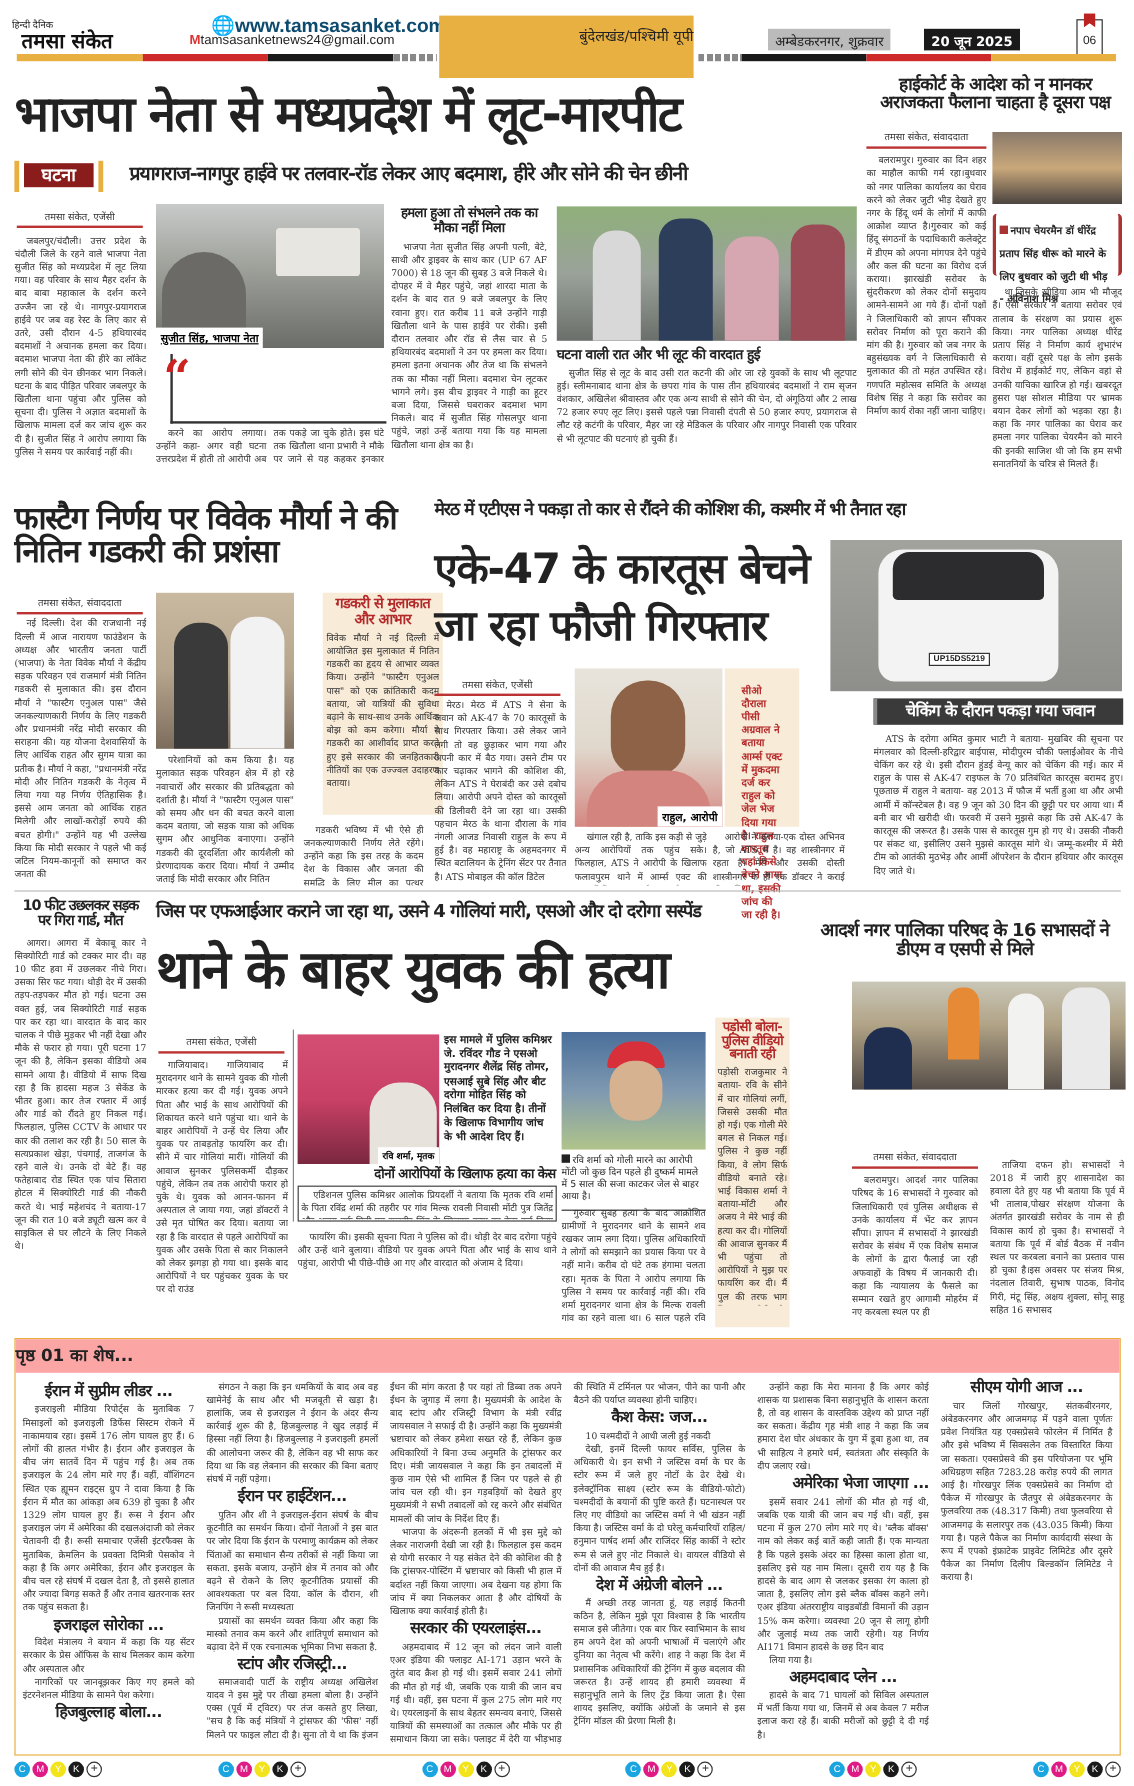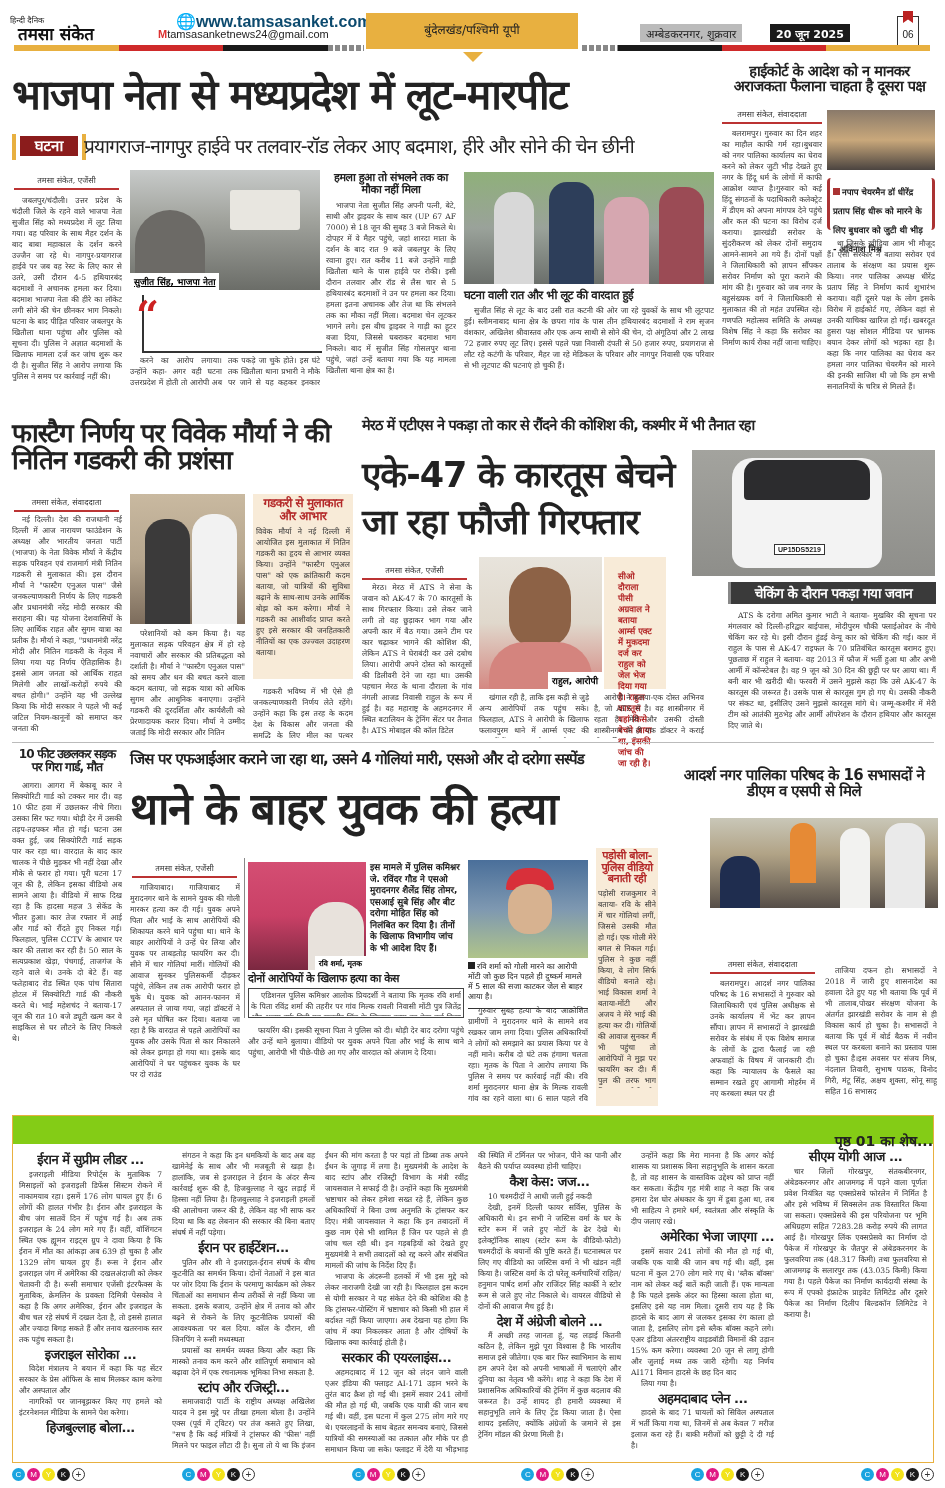--- a/index.html
+++ b/index.html
@@ -22,21 +22,21 @@
 
 <div class="abs" style="left:0;top:0;width:945px;height:52px">
   <div class="abs sans" style="left:10px;top:14px;font-size:8px;color:#222">हिन्दी दैनिक</div>
   <div class="abs" style="left:18px;top:22px;font-size:17px;font-weight:bold;font-family:'DejaVu Sans',sans-serif;color:#111">तमसा संकेत</div>
   <div class="abs sans" style="left:176px;top:12px;font-size:16px;font-weight:bold;color:#0c4a6e">
     <span>🌐</span><span>www.tamsasanket.com</span>
   </div>
   <div class="abs sans" style="left:158px;top:28px;font-size:11px;color:#222">
     <span style="font-weight:bold;color:#d33">M</span><span>tamsasanketnews24@gmail.com</span>
   </div>
-  <div class="abs" style="left:366px;top:13px;width:212px;height:36px;background:#e8b040;text-align:center;padding-top:8px;font-family:'DejaVu Sans',sans-serif;font-size:12px;color:#222">
+  <div class="abs" style="left:366px;top:13px;width:212px;height:52px;background:#e8b040;text-align:right;padding-top:8px;font-family:'DejaVu Sans',sans-serif;font-size:12px;color:#222">
     <span>बुंदेलखंड/पश्चिमी यूपी</span>
   </div>
   <div class="abs" style="left:463px;top:52px;width:0;height:0;border-left:10px solid transparent;border-right:10px solid transparent;border-top:10px solid #e8b040"></div>
   <div class="abs" style="left:640px;top:24px;height:18px;background:#bbb;padding:2px 6px;font-size:11px;font-family:'DejaVu Sans',sans-serif;color:#222">अम्बेडकरनगर, शुक्रवार</div>
   <div class="abs" style="left:770px;top:24px;height:18px;background:#1a1a1a;padding:2px 6px;font-size:11px;font-family:'DejaVu Sans',sans-serif;color:#fff;font-weight:bold">20 जून 2025</div>
   <div class="abs" style="left:897px;top:16px;width:22px;height:30px;border:1.5px solid #333;text-align:center;padding-top:12px;font-size:10px;font-family:'Liberation Sans',sans-serif">
     <span style="position:absolute;left:5px;top:-6px;width:10px;height:12px;background:#b22;clip-path:polygon(0 0,100% 0,100% 100%,50% 70%,0 100%)"></span>
     <span>06</span>
   </div>
 
@@ -51,21 +51,21 @@
       <div style="flex:1;background:#1a1a1a"></div>
       <div style="flex:1;background:#cf2a2a"></div>
       <div style="flex:1;background:#e8b040"></div>
   </div>
 </div>
 
 <div class="abs head" style="left:12px;top:74px;width:700px;font-size:41px;white-space:nowrap;letter-spacing:-1.5px">भाजपा नेता से मध्यप्रदेश में लूट-मारपीट</div>
 <div class="abs" style="left:12px;top:134px;width:74px;height:26px;background:#fff;border-left:4px solid #e8b040;border-right:4px solid #e8b040;padding:2px 4px">
   <div style="background:#8b1c1c;color:#fff;text-align:center;font-family:'DejaVu Sans',sans-serif;font-weight:bold;font-size:15px;line-height:20px">घटना</div>
 </div>
-<div class="abs head" style="left:84px;top:137px;width:620px;font-size:19px;white-space:nowrap;font-weight:normal;letter-spacing:-0.8px">प्रयागराज-नागपुर हाईवे पर तलवार-रॉड लेकर आए बदमाश, हीरे और सोने की चेन छीनी</div>
+<div class="abs head" style="left:108px;top:137px;width:620px;font-size:16px;white-space:nowrap;font-weight:bold;letter-spacing:-0.8px">प्रयागराज-नागपुर हाईवे पर तलवार-रॉड लेकर आए बदमाश, हीरे और सोने की चेन छीनी</div>
 
 <div class="abs byline" style="left:14px;top:174px;width:105px">तमसा संकेत, एजेंसी</div>
 <div class="abs body-text" style="left:12px;top:195px;width:110px;height:190px">
     <p>जबलपुर/चंदौली। उत्तर प्रदेश के चंदौली जिले के रहने वाले भाजपा नेता सुजीत सिंह को मध्यप्रदेश में लूट लिया गया। वह परिवार के साथ मैहर दर्शन के बाद बाबा महाकाल के दर्शन करने उज्जैन जा रहे थे। नागपुर-प्रयागराज हाईवे पर जब वह रेस्ट के लिए कार से उतरे, उसी दौरान 4-5 हथियारबंद बदमाशों ने अचानक हमला कर दिया। बदमाश भाजपा नेता की हीरे का लॉकेट लगी सोने की चेन छीनकर भाग निकले। घटना के बाद पीड़ित परिवार जबलपुर के खितौला थाना पहुंचा और पुलिस को सूचना दी। पुलिस ने अज्ञात बदमाशों के खिलाफ मामला दर्ज कर जांच शुरू कर दी है। सुजीत सिंह ने आरोप लगाया कि पुलिस ने समय पर कार्रवाई नहीं की।</p>
   </div>
 
 <div class="abs photo" style="left:130px;top:170px;width:190px;height:120px;background:linear-gradient(180deg,#c7cac9 0%,#a2a49e 40%,#6b6d68 100%)">
   <div style="position:absolute;left:100px;top:20px;width:70px;height:40px;background:#e8e6e0;border-radius:3px"></div>
   <div style="position:absolute;left:5px;top:40px;width:70px;height:80px;background:#6c6a66;border-radius:35px 35px 5px 5px"></div>
   <div class="abs cap" style="left:0;bottom:0;text-decoration:underline">सुजीत सिंह, भाजपा नेता</div>
@@ -111,21 +111,21 @@
 <div class="abs body-text" style="left:12px;top:514px;width:110px;height:225px">
     <p>नई दिल्ली। देश की राजधानी नई दिल्ली में आज नारायण फाउंडेशन के अध्यक्ष और भारतीय जनता पार्टी (भाजपा) के नेता विवेक मौर्या ने केंद्रीय सड़क परिवहन एवं राजमार्ग मंत्री नितिन गडकरी से मुलाकात की। इस दौरान मौर्या ने "फास्टैग एनुअल पास" जैसे जनकल्याणकारी निर्णय के लिए गडकरी और प्रधानमंत्री नरेंद्र मोदी सरकार की सराहना की। यह योजना देशवासियों के लिए आर्थिक राहत और सुगम यात्रा का प्रतीक है। मौर्या ने कहा, "प्रधानमंत्री नरेंद्र मोदी और नितिन गडकरी के नेतृत्व में लिया गया यह निर्णय ऐतिहासिक है। इससे आम जनता को आर्थिक राहत मिलेगी और लाखों-करोड़ों रुपये की बचत होगी।" उन्होंने यह भी उल्लेख किया कि मोदी सरकार ने पहले भी कई जटिल नियम-कानूनों को समाप्त कर जनता की</p>
   </div>
 <div class="abs photo" style="left:130px;top:494px;width:115px;height:130px;background:linear-gradient(180deg,#c9b9a0 0%,#b6a68e 50%,#7c6c5c 100%)">
   <div style="position:absolute;left:15px;top:25px;width:45px;height:105px;background:#3b3a3a;border-radius:20px 20px 0 0"></div>
   <div style="position:absolute;left:62px;top:20px;width:45px;height:110px;background:#f2f2f2;border-radius:20px 20px 0 0"></div>
 </div>
 <div class="abs body-text" style="left:130px;top:628px;width:115px;height:110px">
     <p>परेशानियों को कम किया है। यह मुलाकात सड़क परिवहन क्षेत्र में हो रहे नवाचारों और सरकार की प्रतिबद्धता को दर्शाती है। मौर्या ने "फास्टैग एनुअल पास" को समय और धन की बचत करने वाला कदम बताया, जो सड़क यात्रा को अधिक सुगम और आधुनिक बनाएगा। उन्होंने गडकरी की दूरदर्शिता और कार्यशैली को प्रेरणादायक करार दिया। मौर्या ने उम्मीद जताई कि मोदी सरकार और नितिन</p>
   </div>
-<div class="abs sidebox" style="left:253px;top:494px;width:100px;height:185px;padding:3px">
+<div class="abs sidebox" style="left:269px;top:494px;width:100px;height:185px;padding:3px">
   <div class="head" style="color:#b42a2a;font-size:12px;text-align:center">गडकरी से मुलाकात और आभार</div>
   <div class="body-text" style="margin-top:4px;height:145px">विवेक मौर्या ने नई दिल्ली में आयोजित इस मुलाकात में नितिन गडकरी का हृदय से आभार व्यक्त किया। उन्होंने "फास्टैग एनुअल पास" को एक क्रांतिकारी कदम बताया, जो यात्रियों की सुविधा बढ़ाने के साथ-साथ उनके आर्थिक बोझ को कम करेगा। मौर्या ने गडकरी का आशीर्वाद प्राप्त करते हुए इसे सरकार की जनहितकारी नीतियों का एक उज्ज्वल उदाहरण बताया।</div>
 </div>
 <div class="abs body-text" style="left:253px;top:686px;width:100px;height:52px">
     <p>गडकरी भविष्य में भी ऐसे ही जनकल्याणकारी निर्णय लेते रहेंगे। उन्होंने कहा कि इस तरह के कदम देश के विकास और जनता की समृद्धि के लिए मील का पत्थर साबित होंगे।</p>
   </div>
 
 <div class="abs head" style="left:362px;top:418px;width:580px;font-size:14.5px;white-space:nowrap;letter-spacing:-0.8px">मेरठ में एटीएस ने पकड़ा तो कार से रौंदने की कोशिश की, कश्मीर में भी तैनात रहा</div>
 <div class="abs head" style="left:362px;top:452px;width:330px;font-size:35px;line-height:47px;letter-spacing:-1px">एके-47 के कारतूस बेचने जा रहा फौजी गिरफ्तार</div>
 <div class="abs byline" style="left:362px;top:564px;width:105px">तमसा संकेत, एजेंसी</div>
@@ -170,21 +170,21 @@
 <div class="abs byline" style="left:132px;top:862px;width:105px">तमसा संकेत, एजेंसी</div>
 <div class="abs body-text" style="left:130px;top:882px;width:110px;height:222px">
     <p>गाजियाबाद। गाजियाबाद में मुरादनगर थाने के सामने युवक की गोली मारकर हत्या कर दी गई। युवक अपने पिता और भाई के साथ आरोपियों की शिकायत करने थाने पहुंचा था। थाने के बाहर आरोपियों ने उन्हें घेर लिया और युवक पर ताबड़तोड़ फायरिंग कर दी। सीने में चार गोलियां मारीं। गोलियों की आवाज सुनकर पुलिसकर्मी दौड़कर पहुंचे, लेकिन तब तक आरोपी फरार हो चुके थे। युवक को आनन-फानन में अस्पताल ले जाया गया, जहां डॉक्टरों ने उसे मृत घोषित कर दिया। बताया जा रहा है कि वारदात से पहले आरोपियों का युवक और उसके पिता से कार निकालने को लेकर झगड़ा हो गया था। इसके बाद आरोपियों ने घर पहुंचकर युवक के घर पर दो राउंड</p>
   </div>
 <div class="abs vrule" style="left:244px;top:858px;height:160px"></div>
 <div class="abs photo" style="left:248px;top:862px;width:118px;height:108px;background:linear-gradient(180deg,#d44e73 0%,#c94066 50%,#7a2840 100%)">
   <div style="position:absolute;left:60px;top:40px;width:56px;height:68px;background:#e8e2dc;border-radius:25px 25px 0 0"></div>
   <div class="abs cap" style="right:0;bottom:0;font-size:7.5px">रवि शर्मा, मृतक</div>
 </div>
 <div class="abs" style="left:370px;top:862px;width:92px;font-size:8.8px;line-height:11.5px;font-family:'DejaVu Sans',sans-serif;font-weight:bold;color:#222">इस मामले में पुलिस कमिश्नर जे. रविंदर गौड ने एसओ मुरादनगर शैलेंद्र सिंह तोमर, एसआई सुबे सिंह और बीट दरोगा मोहित सिंह को निलंबित कर दिया है। तीनों के खिलाफ विभागीय जांच के भी आदेश दिए हैं।</div>
-<div class="abs head" style="left:248px;top:973px;width:215px;font-size:11px;white-space:nowrap;text-align:left">दोनों आरोपियों के खिलाफ हत्या का केस</div>
+<div class="abs head" style="left:248px;top:973px;width:215px;font-size:11px;white-space:nowrap;text-align:right">दोनों आरोपियों के खिलाफ हत्या का केस</div>
 <div class="abs" style="left:248px;top:988px;width:216px;height:30px;border:1px solid #444"></div>
 <div class="abs body-text" style="left:251px;top:990px;width:210px;height:26px">
     <p>एडिशनल पुलिस कमिश्नर आलोक प्रियदर्शी ने बताया कि मृतक रवि शर्मा के पिता रविंद्र शर्मा की तहरीर पर गांव मिल्क रावली निवासी मोंटी पुत्र जितेंद्र और अजय उर्फ मिनी पुत्र राजवीर सिंह के खिलाफ हत्या का केस दर्ज किया गया है। रवि शर्मा की 9 साल की बेटी है। आरोपी मोंटी गांव में 9 साल की सजा काटकर जेल से बाहर आया है। दोनों आरोपी घर से फरार हो गए हैं। पुलिस दोनों की तलाश में दबिश दे रही है।</p>
   </div>
 <div class="abs body-text" style="left:248px;top:1025px;width:216px;height:80px">
     <p>फायरिंग की। इसकी सूचना पिता ने पुलिस को दी। थोड़ी देर बाद दरोगा पहुंचे और उन्हें थाने बुलाया। वीडियो पर युवक अपने पिता और भाई के साथ थाने पहुंचा, आरोपी भी पीछे-पीछे आ गए और वारदात को अंजाम दे दिया।</p>
   </div>
 
 <div class="abs photo" style="left:468px;top:860px;width:120px;height:98px;background:linear-gradient(180deg,#4a6f9a 0%,#7e98b1 50%,#b0c48a 100%)">
   <div style="position:absolute;left:38px;top:8px;width:48px;height:22px;background:#d8303a;border-radius:24px 24px 2px 2px"></div>
@@ -211,21 +211,21 @@
 </div>
 <div class="abs byline" style="left:710px;top:958px;width:105px">तमसा संकेत, संवाददाता</div>
 <div class="abs body-text" style="left:710px;top:978px;width:105px;height:127px">
     <p>बलरामपुर। आदर्श नगर पालिका परिषद के 16 सभासदों ने गुरुवार को जिलाधिकारी एवं पुलिस अधीक्षक से उनके कार्यालय में भेंट कर ज्ञापन सौंपा। ज्ञापन में सभासदों ने झारखंडी सरोवर के संबंध में एक विशेष समाज के लोगों के द्वारा फैलाई जा रही अफवाहों के विषय में जानकारी दी।कहा कि न्यायालय के फैसले का सम्मान रखते हुए आगामी मोहर्रम में नए करबला स्थल पर ही</p>
   </div>
 <div class="abs body-text" style="left:825px;top:965px;width:112px;height:140px">
     <p>ताजिया दफन हो। सभासदों ने 2018 में जारी हुए शासनादेश का हवाला देते हुए यह भी बताया कि पूर्व में भी तालाब,पोखर संरक्षण योजना के अंतर्गत झारखंडी सरोवर के नाम से ही विकास कार्य हो चुका है। सभासदों ने बताया कि पूर्व में बोर्ड बैठक में नवीन स्थल पर करबला बनाने का प्रस्ताव पास हो चुका है।इस अवसर पर संजय मिश्र, नंदलाल तिवारी, सुभाष पाठक, विनोद गिरी, मंटू सिंह, अक्षय शुक्ला, सोनू साहू सहित 16 सभासद</p>
   </div>
 
 <div class="abs" style="left:12px;top:1115px;width:922px;height:348px;border:1.5px solid #e8b040">
-  <div style="height:28px;background:#84cc16;text-align:right;padding-top:15px">
+  <div style="height:28px;background:#fca5a5;text-align:left;padding-top:3px">
     <span style="font-size:14px;font-weight:bold;font-family:'DejaVu Sans',sans-serif;color:#222">पृष्ठ 01 का शेष...</span>
   </div>
   <div id="continued-cols" style="column-count:6;column-gap:10px;padding:6px 6px;height:318px;column-fill:auto">
       <div class="head" style="font-size: 13px; text-align: center; margin: 3px 0px 2px; break-inside: avoid; letter-spacing: -0.5px;">ईरान में सुप्रीम लीडर ...</div>
       <div class="body-text" style="text-indent: 10px; overflow: visible;">इजराइली मीडिया रिपोर्ट्स के मुताबिक 7 मिसाइलों को इजराइली डिफेंस सिस्टम रोकने में नाकामयाब रहा। इसमें 176 लोग घायल हुए हैं। 6 लोगों की हालत गंभीर है। ईरान और इजराइल के बीच जंग सातवें दिन में पहुंच गई है। अब तक इजराइल के 24 लोग मारे गए हैं। वहीं, वॉशिंगटन स्थित एक ह्यूमन राइट्स ग्रुप ने दावा किया है कि ईरान में मौत का आंकड़ा अब 639 हो चुका है और 1329 लोग घायल हुए हैं। रूस ने ईरान और इजराइल जंग में अमेरिका की दखलअंदाजी को लेकर चेतावनी दी है। रूसी समाचार एजेंसी इंटरफैक्स के मुताबिक, क्रेमलिन के प्रवक्ता दिमित्री पेसकोव ने कहा है कि अगर अमेरिका, ईरान और इजराइल के बीच चल रहे संघर्ष में दखल देता है, तो इससे हालात और ज्यादा बिगड़ सकते हैं और तनाव खतरनाक स्तर तक पहुंच सकता है।</div>
       <div class="head" style="font-size: 13px; text-align: center; margin: 3px 0px 2px; break-inside: avoid; letter-spacing: -0.5px;">इजराइल सोरोका ...</div>
       <div class="body-text" style="text-indent: 10px; overflow: visible;">विदेश मंत्रालय ने बयान में कहा कि यह सेंटर सरकार के प्रेस ऑफिस के साथ मिलकर काम करेगा और अस्पताल और</div>
       <div class="body-text" style="text-indent: 10px; overflow: visible;">नागरिकों पर जानबूझकर किए गए हमले को इंटरनेशनल मीडिया के सामने पेश करेगा।</div>
       <div class="head" style="font-size: 13px; text-align: center; margin: 3px 0px 2px; break-inside: avoid; letter-spacing: -0.5px;">हिजबुल्लाह बोला...</div>
       <div class="body-text" style="text-indent: 10px; overflow: visible;">संगठन ने कहा कि इन धमकियों के बाद अब वह खामेनेई के साथ और भी मजबूती से खड़ा है। हालांकि, जब से इजराइल ने ईरान के अंदर सैन्य कार्रवाई शुरू की है, हिजबुल्लाह ने खुद लड़ाई में हिस्सा नहीं लिया है। हिजबुल्लाह ने इजराइली हमलों की आलोचना जरूर की है, लेकिन वह भी साफ कर दिया था कि वह लेबनान की सरकार की बिना बताए संघर्ष में नहीं पड़ेगा।</div>

